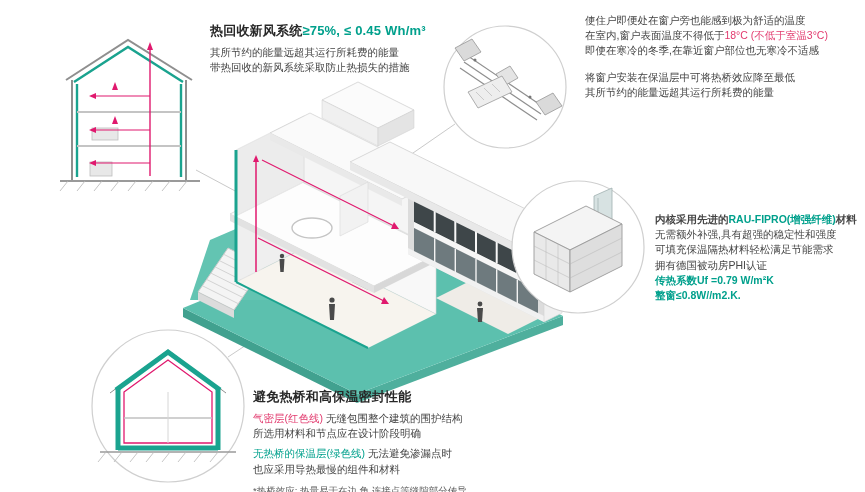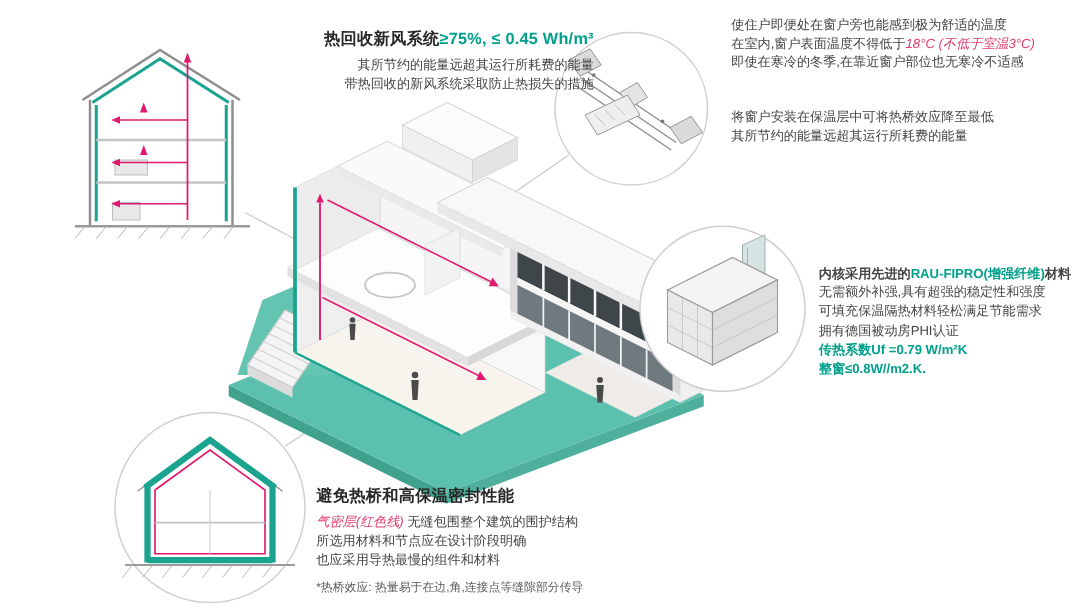--- a/index.html
+++ b/index.html
@@ -4,23 +4,23 @@
 <style>
   html,body{margin:0;padding:0;background:#ffffff;}
   .stage{
     position:relative;width:865px;height:492px;background:#ffffff;overflow:hidden;
     font-family:"Liberation Sans","DejaVu Sans",sans-serif;color:#454545;
   }
   .art{position:absolute;left:0;top:0;}
   .note{position:absolute;font-size:10.5px;line-height:1.45;}
   .note .title{font-size:13px;font-weight:bold;color:#282828;margin-bottom:4px;letter-spacing:0.2px;}
   .green{color:#00A08C;}
-  .red{color:#E23A6E;font-style:italic;}
+  .red{color:#E23A6E;}
   .bold{font-weight:bold;}
-  .gap{margin-top:28px;}
+  .gap{margin-top:11px;}
   .smallgap{margin-top:5px;}
   .foot{font-size:9.5px;color:#5a5a5a;margin-top:7px;}
   .nowrap{white-space:nowrap;}
 </style>
 </head>
 <body>
 
 <div class="stage">
 
   <svg class="art" width="865" height="492" viewBox="0 0 865 492">
@@ -238,21 +238,21 @@
         <line x1="118" y1="388" x2="118" y2="450"></line>
         <line x1="218" y1="388" x2="218" y2="450"></line>
         <line x1="118" y1="448" x2="218" y2="448"></line>
       </g>
       <path d="M124,392 L168,360 L212,392 L212,443 L124,443 Z" fill="none" stroke="#E0196E" stroke-width="1.3"></path>
       <line x1="124" y1="418" x2="212" y2="418" stroke="#C0C0C0" stroke-width="1.4"></line>
       <line x1="168" y1="392" x2="168" y2="443" stroke="#D6D6D6" stroke-width="1"></line>
     </g>
   </svg>
 
-  <div class="note" style="left:210px;top:22px;width:265px;text-align:right;">
+  <div class="note" style="left:210px;top:22px;width:265px;">
     <div class="title"><span>热回收新风系统</span><span class="green">≥75%, ≤ 0.45 Wh/m³</span></div>
     <div>其所节约的能量远超其运行所耗费的能量</div>
     <div>带热回收的新风系统采取防止热损失的措施</div>
   </div>
 
   <div class="note" style="left:585px;top:13px;width:278px;">
     <div class="nowrap">使住户即便处在窗户旁也能感到极为舒适的温度</div>
     <div class="nowrap"><span>在室内,窗户表面温度不得低于</span><span class="red">18°C (不低于室温3°C)</span></div>
     <div class="nowrap">即使在寒冷的冬季,在靠近窗户部位也无寒冷不适感</div>
     <div class="gap">将窗户安装在保温层中可将热桥效应降至最低</div>
@@ -265,17 +265,18 @@
     <div class="nowrap">可填充保温隔热材料轻松满足节能需求</div>
     <div>拥有德国被动房PHI认证</div>
     <div class="green bold">传热系数Uf =0.79 W/m²K</div>
     <div class="green bold">整窗≤0.8W//m2.K.</div>
   </div>
 
   <div class="note" style="left:253px;top:388px;width:310px;">
     <div class="title">避免热桥和高保温密封性能</div>
     <div><span class="red">气密层(红色线)</span><span> 无缝包围整个建筑的围护结构</span></div>
     <div>所选用材料和节点应在设计阶段明确</div>
+    <div class="smallgap"><span class="green">无热桥的保温层(绿色线)</span><span> 无法避免渗漏点时</span></div>
     <div>也应采用导热最慢的组件和材料</div>
     <div class="foot">*热桥效应: 热量易于在边,角,连接点等缝隙部分传导</div>
   </div>
 
 </div>
 
 </body></html>

